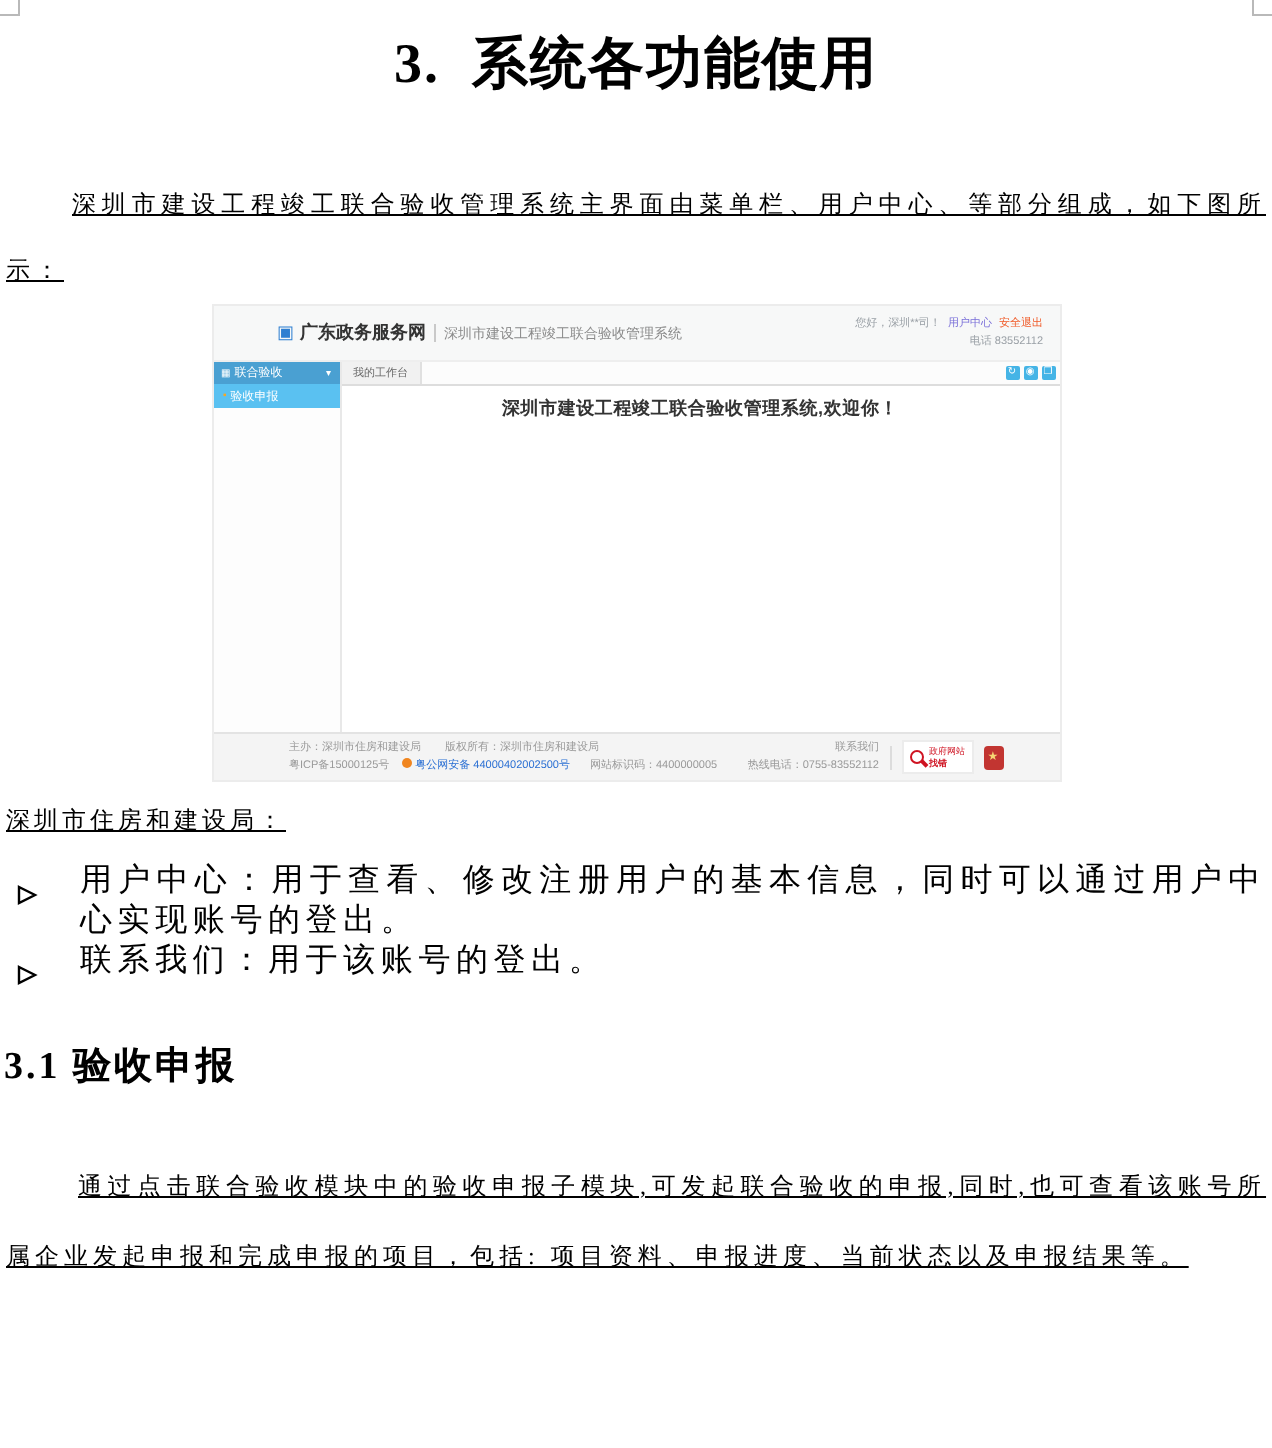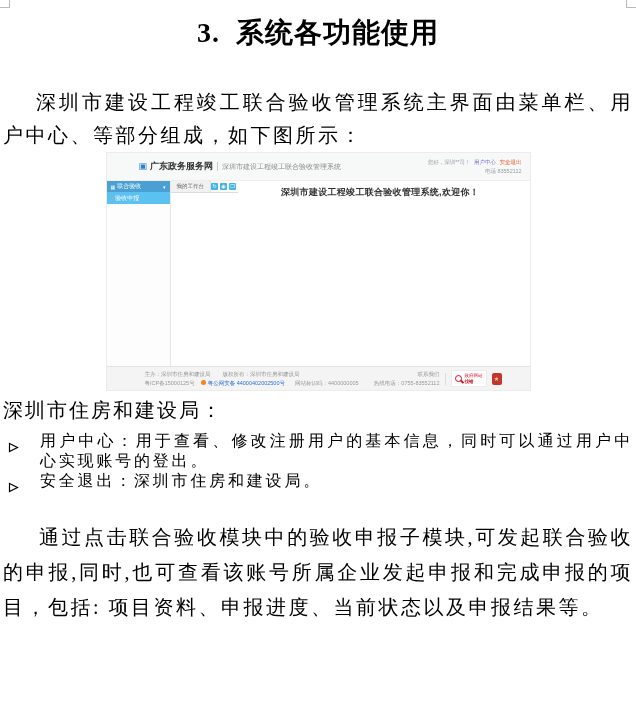--- a/index.html
+++ b/index.html
@@ -4,21 +4,21 @@
 <style>
   html,body{margin:0;padding:0;background:#fff;}
   .page{position:relative;width:636px;height:700px;margin:0 auto;background:#fff;overflow:hidden;
         font-family:"Liberation Serif","DejaVu Serif",serif;color:#000;}
   
   .corner{position:absolute;top:0;width:9px;height:7px;}
   .corner.tl{left:0;border-bottom:1px solid #b9b9b9;border-right:1px solid #b9b9b9;}
   .corner.tr{right:0;border-bottom:1px solid #b9b9b9;border-left:1px solid #b9b9b9;}
 
   .doc-title{margin:14px 0 0;text-align:center;font-size:28px;font-weight:700;line-height:38px;letter-spacing:1px;}
-  .doc-text{font-size:20px;letter-spacing:2.5px;text-align:justify;margin:0 3px;}
+  .doc-text{font-size:12px;letter-spacing:2.5px;text-align:justify;margin:0 3px;text-decoration:underline;}
   .intro{margin-top:34px;line-height:33px;text-indent:33px;}
 
   
   .shot{width:423px;margin:0 auto;border:1px solid #ececec;background:#fff;
         font-family:"Liberation Sans","DejaVu Sans",sans-serif;letter-spacing:0;text-align:left;}
   .app-header{height:28px;background:#f7f8f8;border-bottom:1px solid #eee;display:flex;
               justify-content:space-between;align-items:center;padding:0 8px 0 32px;box-sizing:border-box;}
   .logo-row{display:flex;align-items:center;}
   .logo-ic{color:#2f7fd1;font-size:9px;line-height:1;margin-right:3px;}
   .portal{font-size:9px;font-weight:700;color:#333;white-space:nowrap;text-align:right;}
@@ -32,21 +32,21 @@
   .app-side{width:64px;border-right:1px solid #e8e8e8;box-sizing:border-box;background:#fdfdfd;}
   .side-group{height:11px;background:#4aa0d2;color:#fff;font-size:6px;display:flex;align-items:center;
               padding:0 4px;box-sizing:border-box;}
   .side-group .gi{font-size:5px;margin-right:2px;}
   .side-group .gl{flex:1;white-space:nowrap;}
   .side-group .caret{font-size:5px;}
   .side-item{height:12px;background:#5ac1f1;color:#fff;font-size:6px;display:flex;align-items:center;
              padding:0 5px;box-sizing:border-box;}
   .side-item .ii{color:#f5a623;font-size:5px;margin-right:2px;}
 
-  .app-main{flex:1;display:flex;flex-direction:row;gap:43px;}
+  .app-main{flex:1;display:flex;flex-direction:column;}
   .tabbar{height:11px;border-bottom:1px solid #ddd;background:#fcfcfc;display:flex;align-items:center;
           justify-content:space-between;padding-right:2px;}
   .tab{height:11px;display:flex;align-items:center;padding:0 6px;font-size:5.5px;color:#666;
        background:#f1f1f1;border-right:1px solid #e0e0e0;white-space:nowrap;}
   .tab-actions{display:flex;gap:2px;}
   .tic{width:7px;height:7px;background:#45b4e6;color:#fff;border-radius:1px;font-size:5px;line-height:7px;
        text-align:center;display:inline-block;}
   .welcome{margin-top:5px;text-align:center;font-size:9px;font-weight:700;color:#333;letter-spacing:0.3px;}
 
   .app-footer{height:24px;background:#f4f4f4;border-top:1px solid #e3e3e3;display:flex;align-items:center;
@@ -171,18 +171,19 @@
         </svg>
     </span>
     <span class="btext">用户中心：用于查看、修改注册用户的基本信息，同时可以通过用户中心实现账号的登出。</span>
   </div>
   <div class="bullet">
     <span class="bmark">
       <svg width="11" height="11" viewBox="0 0 11 11">
           <path d="M1.5 1.5 L9.5 5.5 L1.5 9.5 Z" fill="none" stroke="#000" stroke-width="1.2"></path>
         </svg>
     </span>
-    <span class="btext">安全退出：深圳市住房和建设局。</span>
+    <span class="btext">联系我们：用于该账号的登出。</span>
   </div>
 
+  <h2 class="sec-title">3.1 验收申报</h2>
 
   <p class="doc-text sec-para">通过点击联合验收模块中的验收申报子模块,可发起联合验收的申报,同时,也可查看该账号所属企业发起申报和完成申报的项目，包括: 项目资料、申报进度、当前状态以及申报结果等。</p>
 </div>
 
 </body></html>

